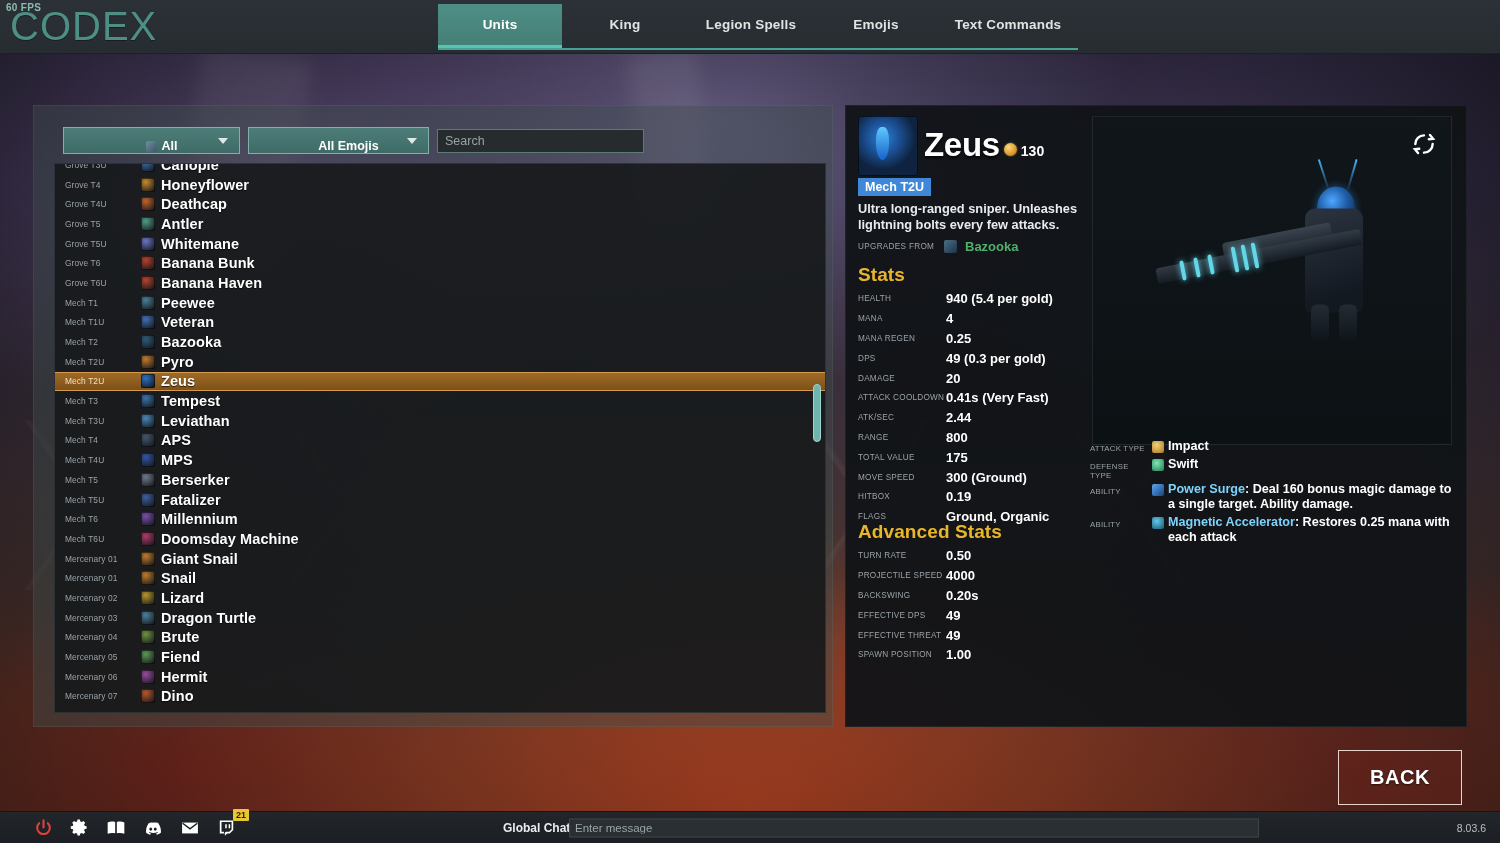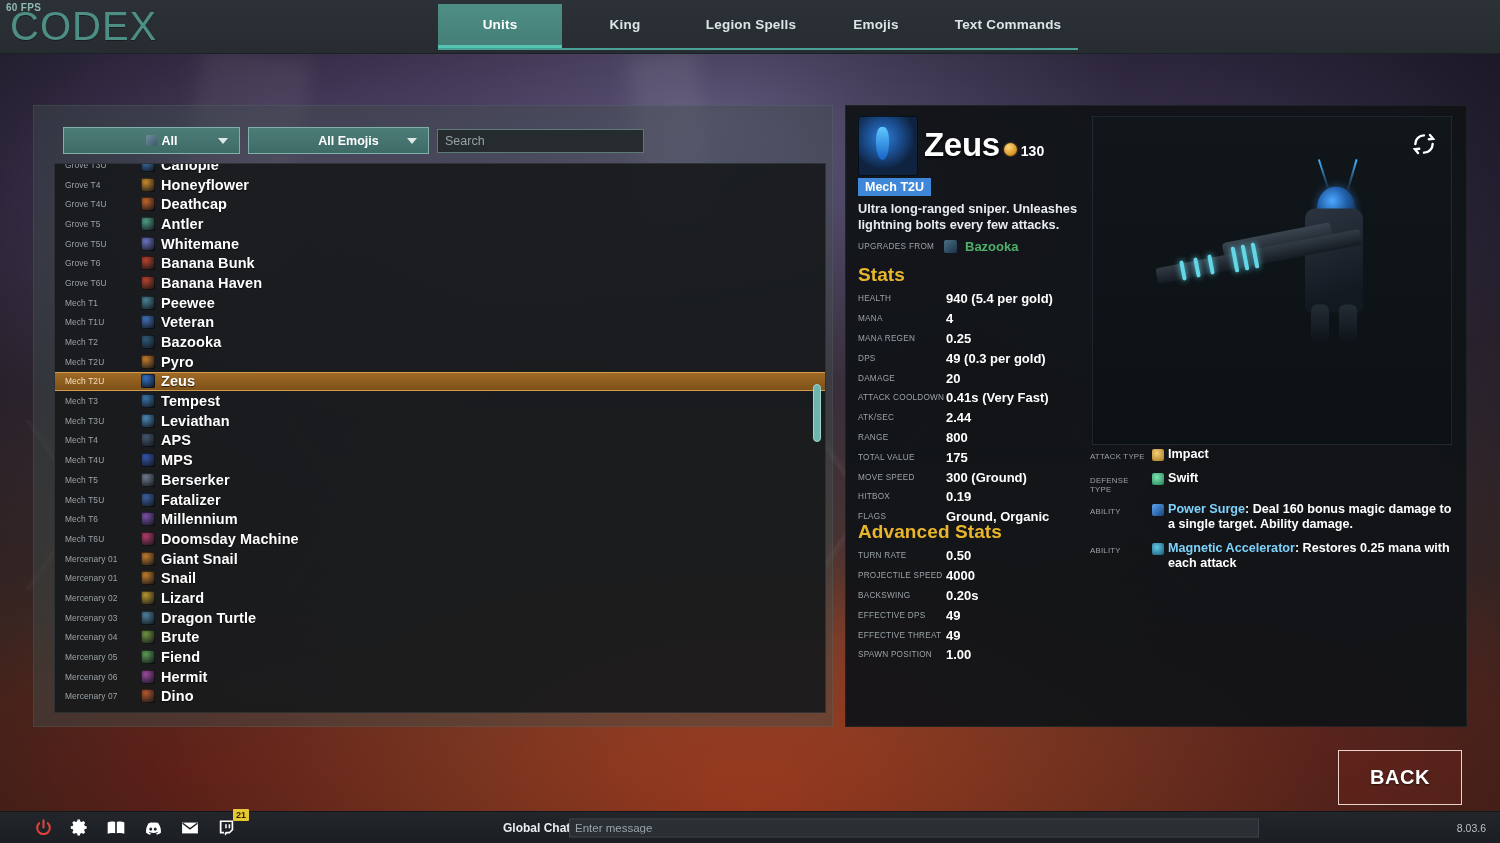--- a/index.html
+++ b/index.html
@@ -110,21 +110,21 @@
   }
   .filters {
     position: absolute; left: 29px; top: 21px;
     display: flex; align-items: center; gap: 8px;
   }
   .dropdown {
     position: relative;
     height: 27px;
     background: linear-gradient(180deg, #4d7d78 0%, #3f6b67 100%);
     border: 1px solid #7fb0a9;
-    display: flex; align-items: center; justify-content: center;
+    display: flex; align-items: flex-end; justify-content: center;
     cursor: pointer;
     padding-left: 20px;
   }
   .dd-all { width: 177px; }
   .dd-tiers { width: 181px; }
   .dd-label {
     font-size: 12.5px; color: #ffffff; font-weight: 600;
     display: flex; align-items: center; gap: 5px;
   }
   .dd-mini-icon {
@@ -362,21 +362,21 @@
   }
   .refresh-btn {
     position: absolute; right: 14px; top: 14px;
     width: 26px; height: 26px; cursor: pointer;
   }
 
   
   .ability-block {
     position: absolute; left: 244px; top: 333px; width: 368px;
   }
-  .ab-row { display: flex; align-items: flex-start; margin-bottom: 2px; margin-top: 8px; }
+  .ab-row { display: flex; align-items: flex-start; margin-bottom: 2px; }
   .ab-key {
     width: 62px; flex: 0 0 62px;
     font-size: 7.8px; color: #9aa3a8;
     text-transform: uppercase; letter-spacing: .25px;
     padding-top: 5px;
   }
   .ab-val {
     font-size: 12.6px; font-weight: bold; color: #ffffff;
     line-height: 15.5px;
     display: flex; align-items: flex-start; gap: 4px;

